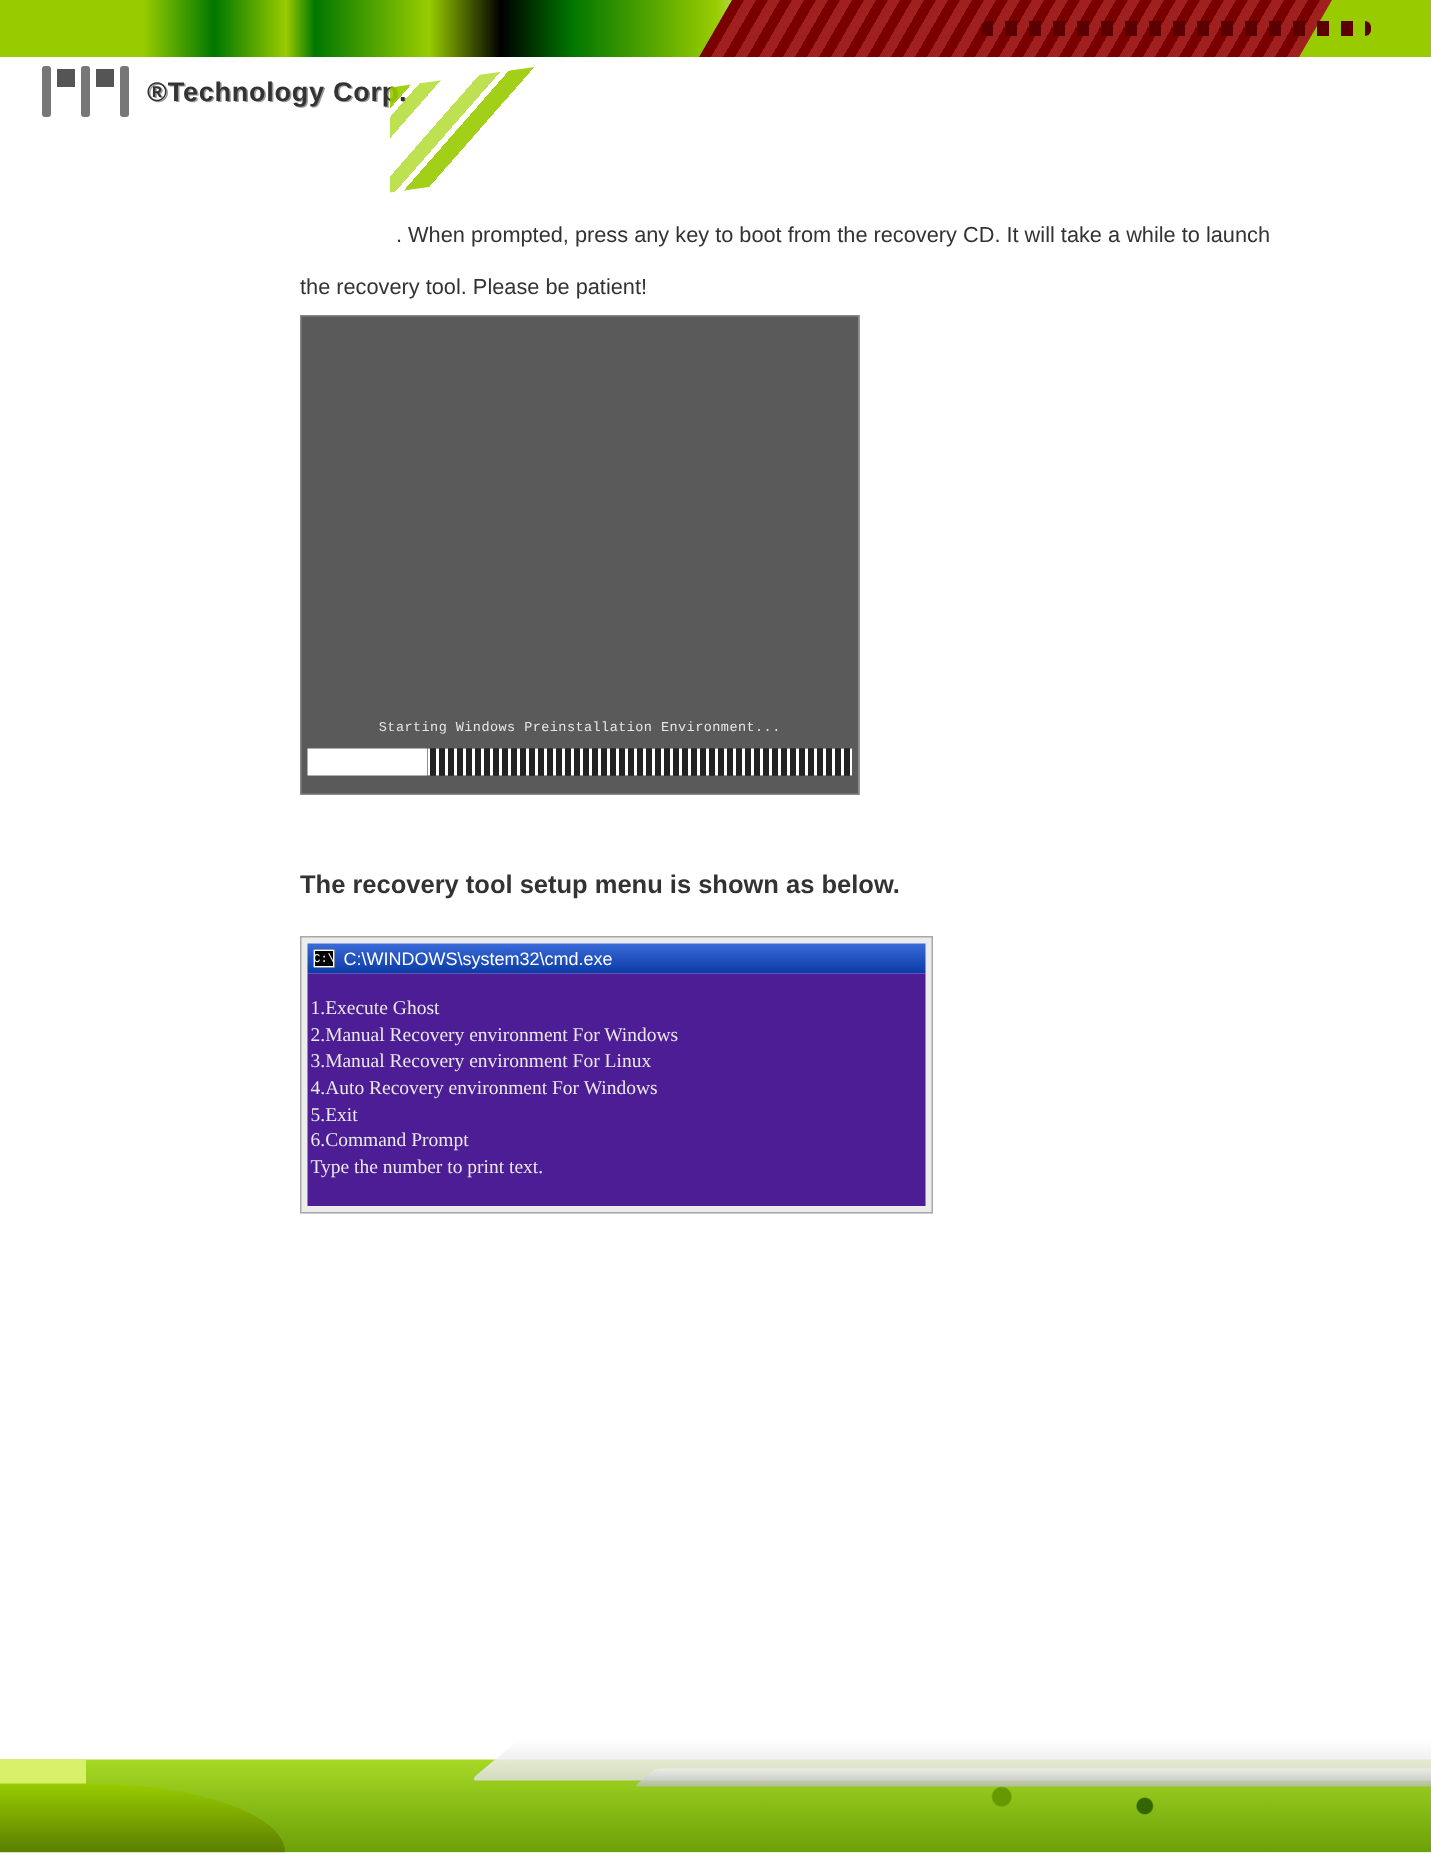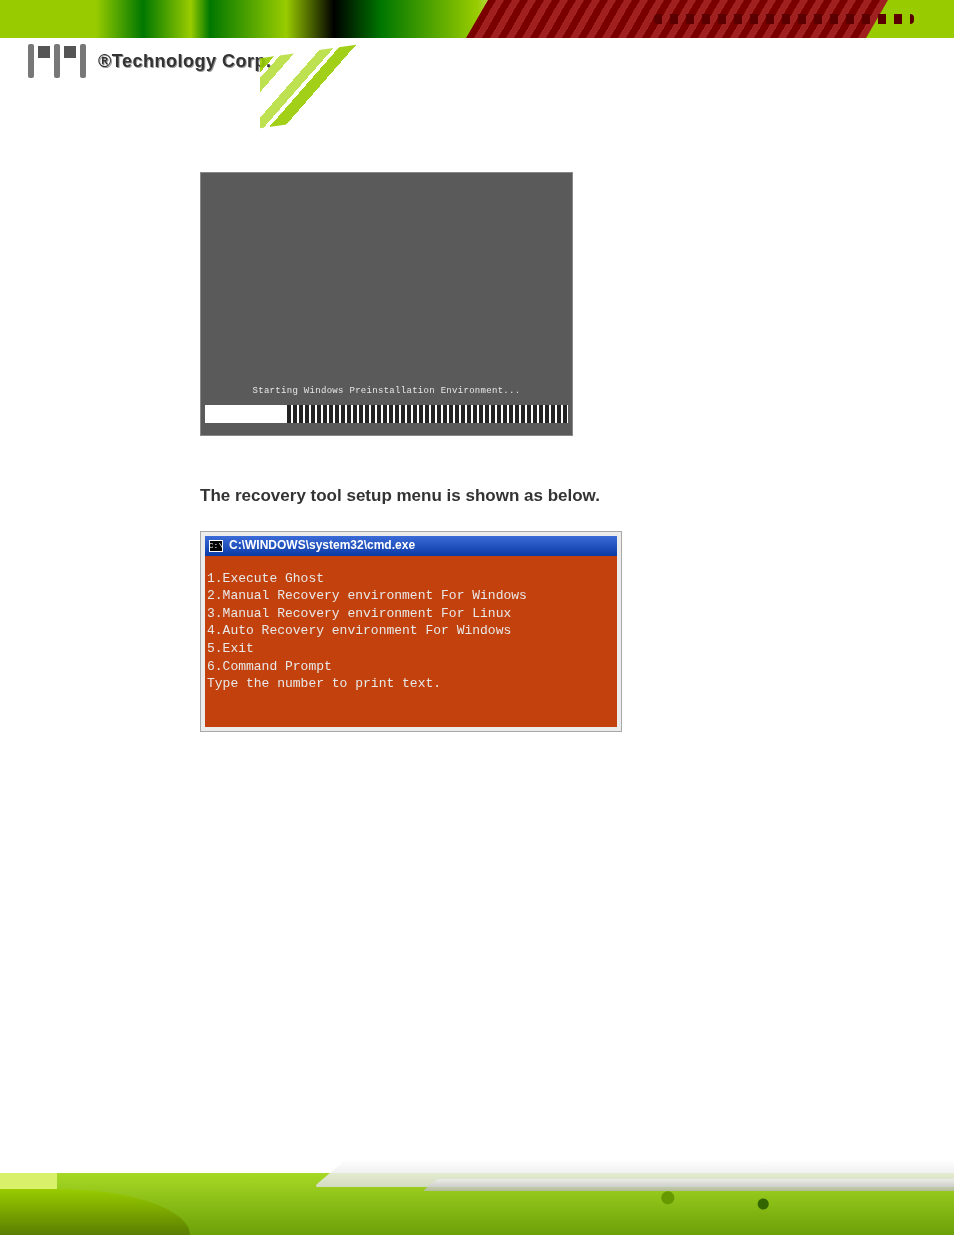--- a/index.html
+++ b/index.html
@@ -91,22 +91,22 @@
     text-indent: -64px;
     padding-left: 64px;
   }
   .para-lead {
     text-indent: 64px;
   }
 
   
   .fig-boot {
     width: 373px;
-    height: 264px;
-    margin: 32px 0 10px 0;
+    height: 320px;
+    margin: 0 0 10px 0;
     background: #5a5a5a;
     position: relative;
     border: 1px solid #888;
   }
   .fig-boot .progress-area {
     position: absolute;
     bottom: 12px;
     left: 0;
     right: 0;
     text-align: center;
@@ -154,29 +154,29 @@
     display: flex;
     align-items: center; justify-content: center;
     font-size: 8px;
     color: #fff;
     font-family: "Courier New", monospace;
   }
   .cmd-titlebar .title {
     color: #fff;
     font-size: 12px;
     font-family: Tahoma, Arial, sans-serif;
-    font-weight: bold;
+    font-weight: normal;
   }
   .cmd-body {
-    background: #c2410c;
+    background: #4c1d95;
     color: #e8e8e8;
-    font-family: Liberation Mono, monospace;
+    font-family: Liberation Serif, serif;
     font-size: 13px;
     line-height: 1.35;
-    padding: 14px 4px 34px 2px;
+    padding: 14px 4px 18px 2px;
     white-space: pre;
   }
 
   
   .footer-banner {
     position: absolute;
     bottom: 0; left: 0; right: 0;
     height: 108px;
     overflow: hidden;
   }
@@ -245,20 +245,23 @@
     </div>
     <span class="logo-text">
       <span>®</span><span>Technology Corp.</span>
     </span>
   </div>
   <div class="header-swoosh"></div>
 </div>
 
 <div class="content">
 
+  <p class="para-lead step-row">
+    <span>. When prompted, press any key to boot from the recovery CD. It will take a while to launch the recovery tool. Please be patient!</span>
+  </p>
 
   <div class="fig-boot">
     <div class="progress-area">
       <div class="progress-caption">Starting Windows Preinstallation Environment...</div>
       <div class="progress-bar"></div>
     </div>
   </div>
 
   <p class="step-heading step-row" style="margin-top:40px;">
     <span>The recovery tool setup menu is shown as below.</span>

